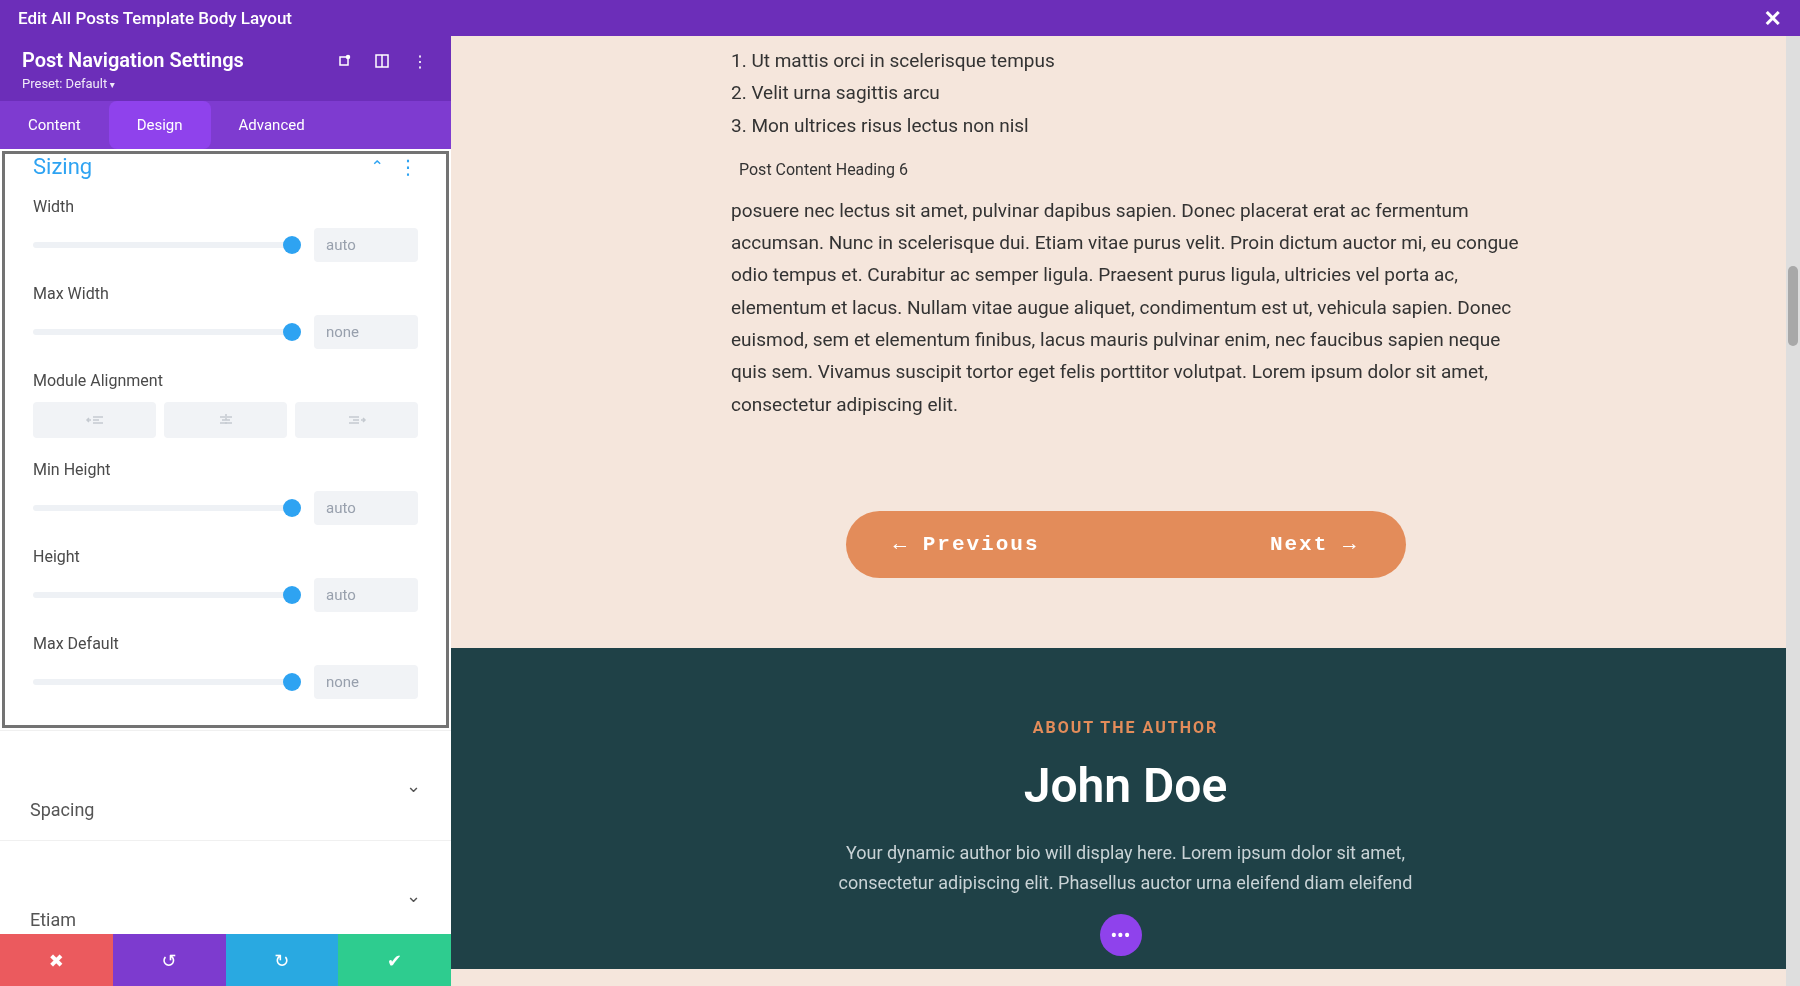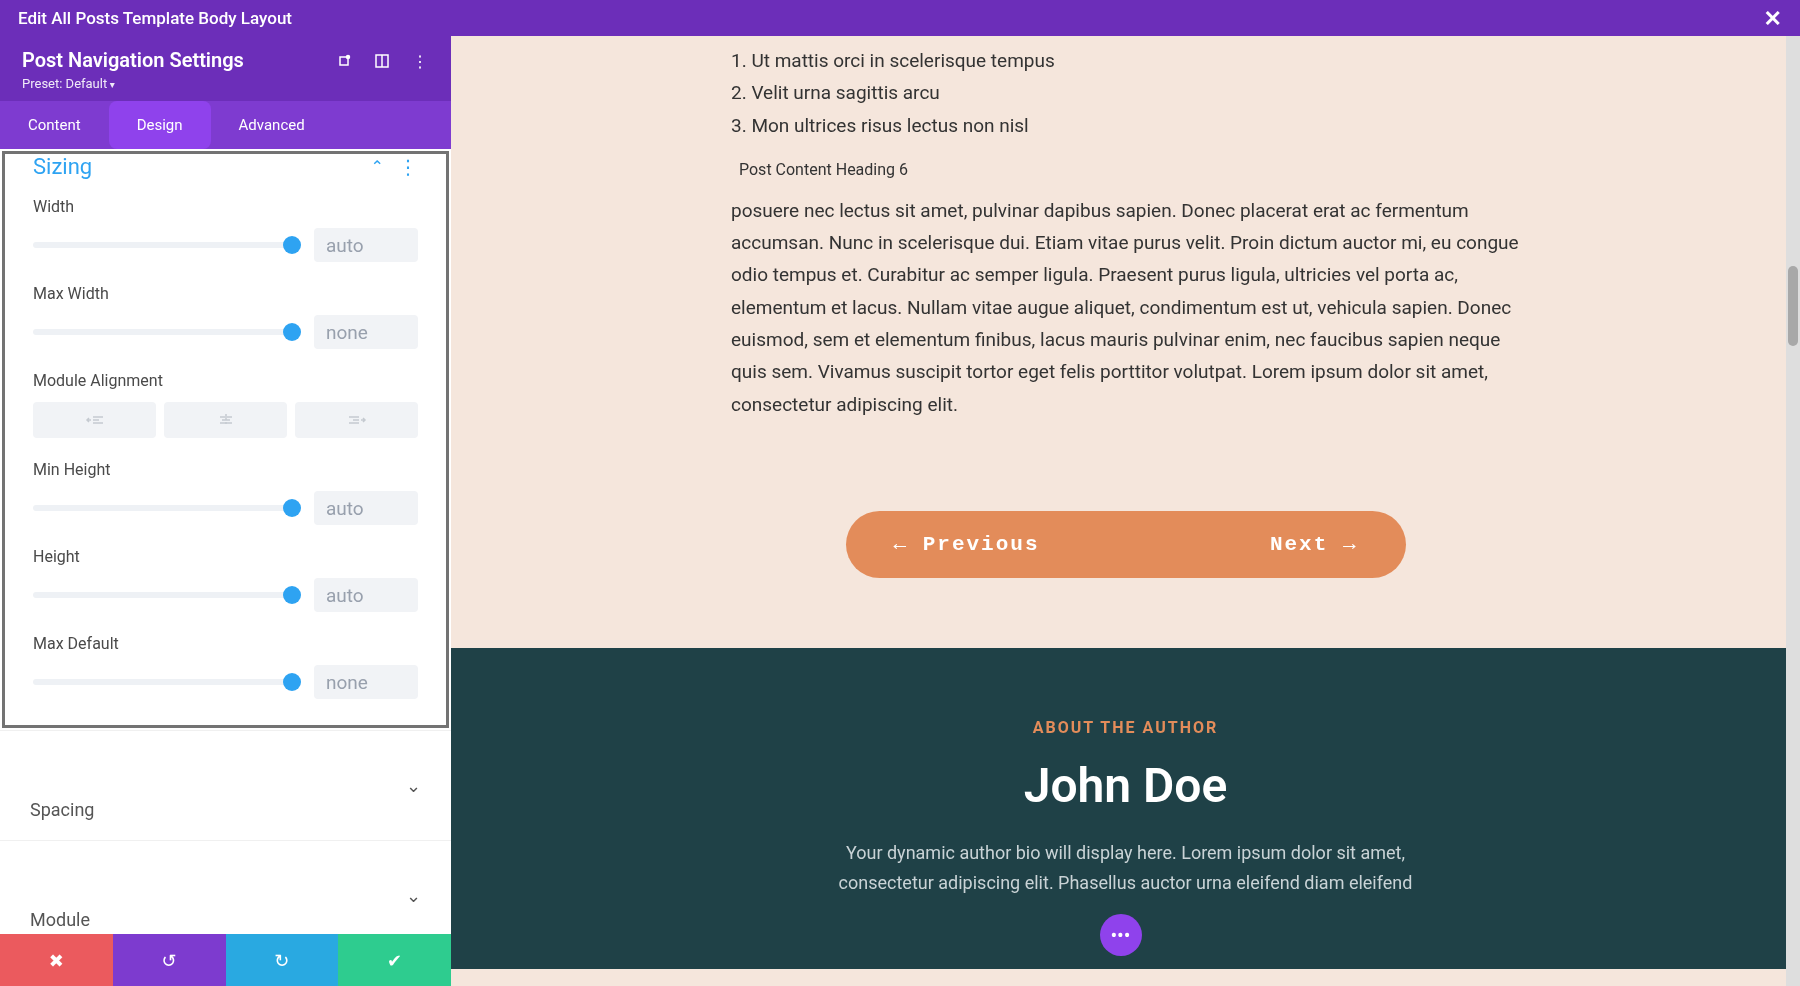--- a/index.html
+++ b/index.html
@@ -33,21 +33,21 @@
 .sizing-header { display: flex; align-items: center; margin-bottom: 18px; }
 .sizing-title { color: #2ea3f2; font-size: 22px; font-weight: 400; flex: 1; }
 .chev-up { color: #2ea3f2; font-size: 16px; margin-right: 14px; cursor: pointer; }
 .panel-more { color: #2ea3f2; font-size: 20px; cursor: pointer; }
 
 .control { margin-bottom: 22px; }
 .control-label { color: #4a4a4a; font-size: 16px; margin-bottom: 12px; }
 .control-row { display: flex; align-items: center; gap: 22px; }
 .slider { flex: 1; height: 6px; background: #eef1f5; border-radius: 3px; position: relative; }
 .slider-handle { width: 18px; height: 18px; background: #2ea3f2; border-radius: 50%; position: absolute; right: 0; top: 50%; transform: translate(50%, -50%); cursor: pointer; }
-.value-box { width: 104px; height: 34px; background: #f1f3f6; border-radius: 4px; color: #98a0ad; font-size: 19px; display: flex; align-items: center; padding: 0 12px; }
+.value-box { width: 104px; height: 34px; background: #f1f3f6; border-radius: 4px; color: #98a0ad; font-size: 15px; display: flex; align-items: center; padding: 0 12px; }
 
 .align-row { display: flex; gap: 8px; }
 .align-btn { flex: 1; height: 36px; background: #f1f3f6; border-radius: 4px; display: flex; align-items: center; justify-content: center; color: #c5cad1; cursor: pointer; }
 
 .section-row { padding: 20px 30px; display: flex; align-items: center; border-top: 1px solid #f0f0f0; cursor: pointer; }
 .section-row .label { color: #555; font-size: 18px; flex: 1; margin-top: 48px; }
 .section-row .chev { color: #555; font-size: 18px; }
 
 .bottom-actions { display: flex; height: 52px; }
 .ba { flex: 1; display: flex; align-items: center; justify-content: center; color: white; font-size: 18px; cursor: pointer; }
@@ -196,21 +196,21 @@
               <div class="value-box">none</div>
             </div>
           </div>
         </div>
 
         <div class="section-row">
           <span class="label">Spacing</span>
           <span class="chev">⌄</span>
         </div>
         <div class="section-row">
-          <span class="label">Module</span>
+          <span class="label">Etiam</span>
           <span class="chev">⌄</span>
         </div>
       </div>
 
       <div class="bottom-actions">
         <div class="ba red">✖</div>
         <div class="ba purple">↺</div>
         <div class="ba blue">↻</div>
         <div class="ba green">✔</div>
       </div>

